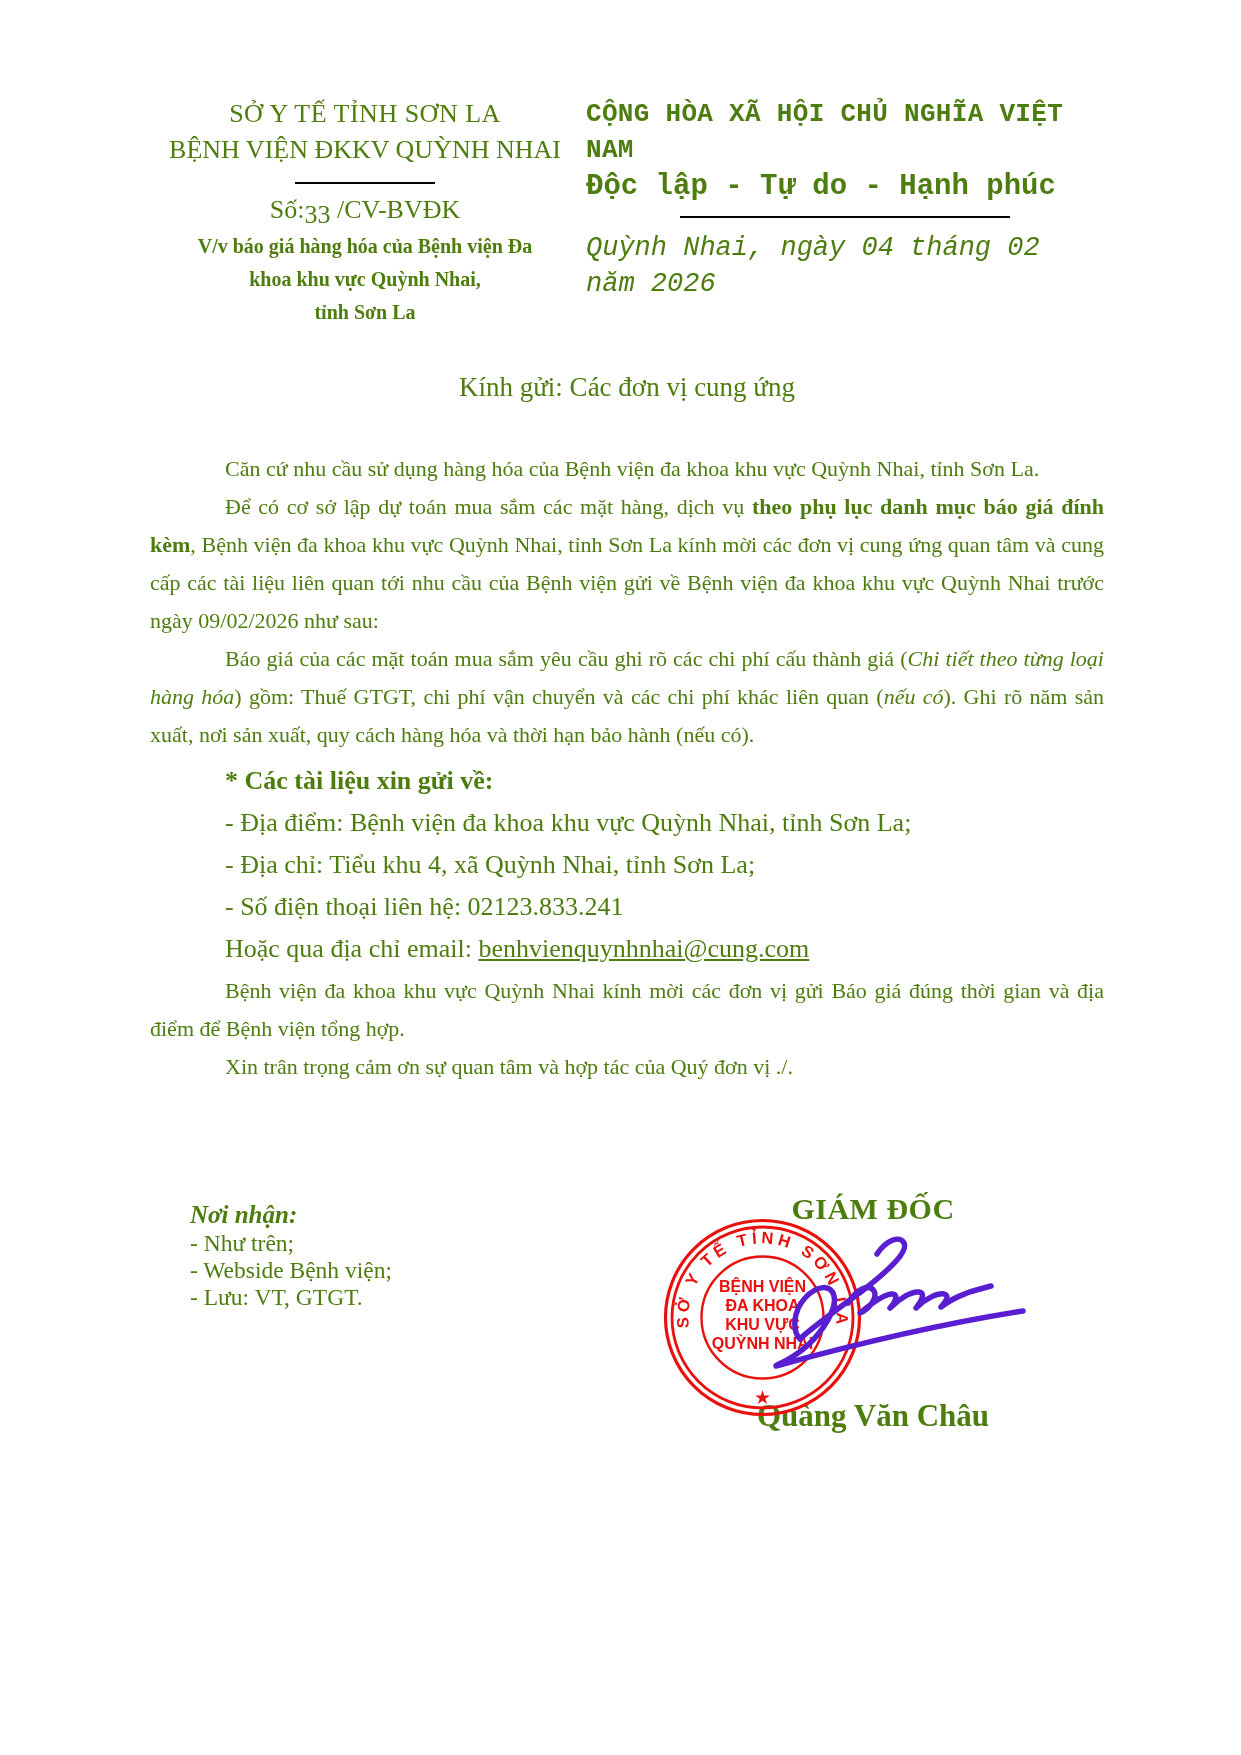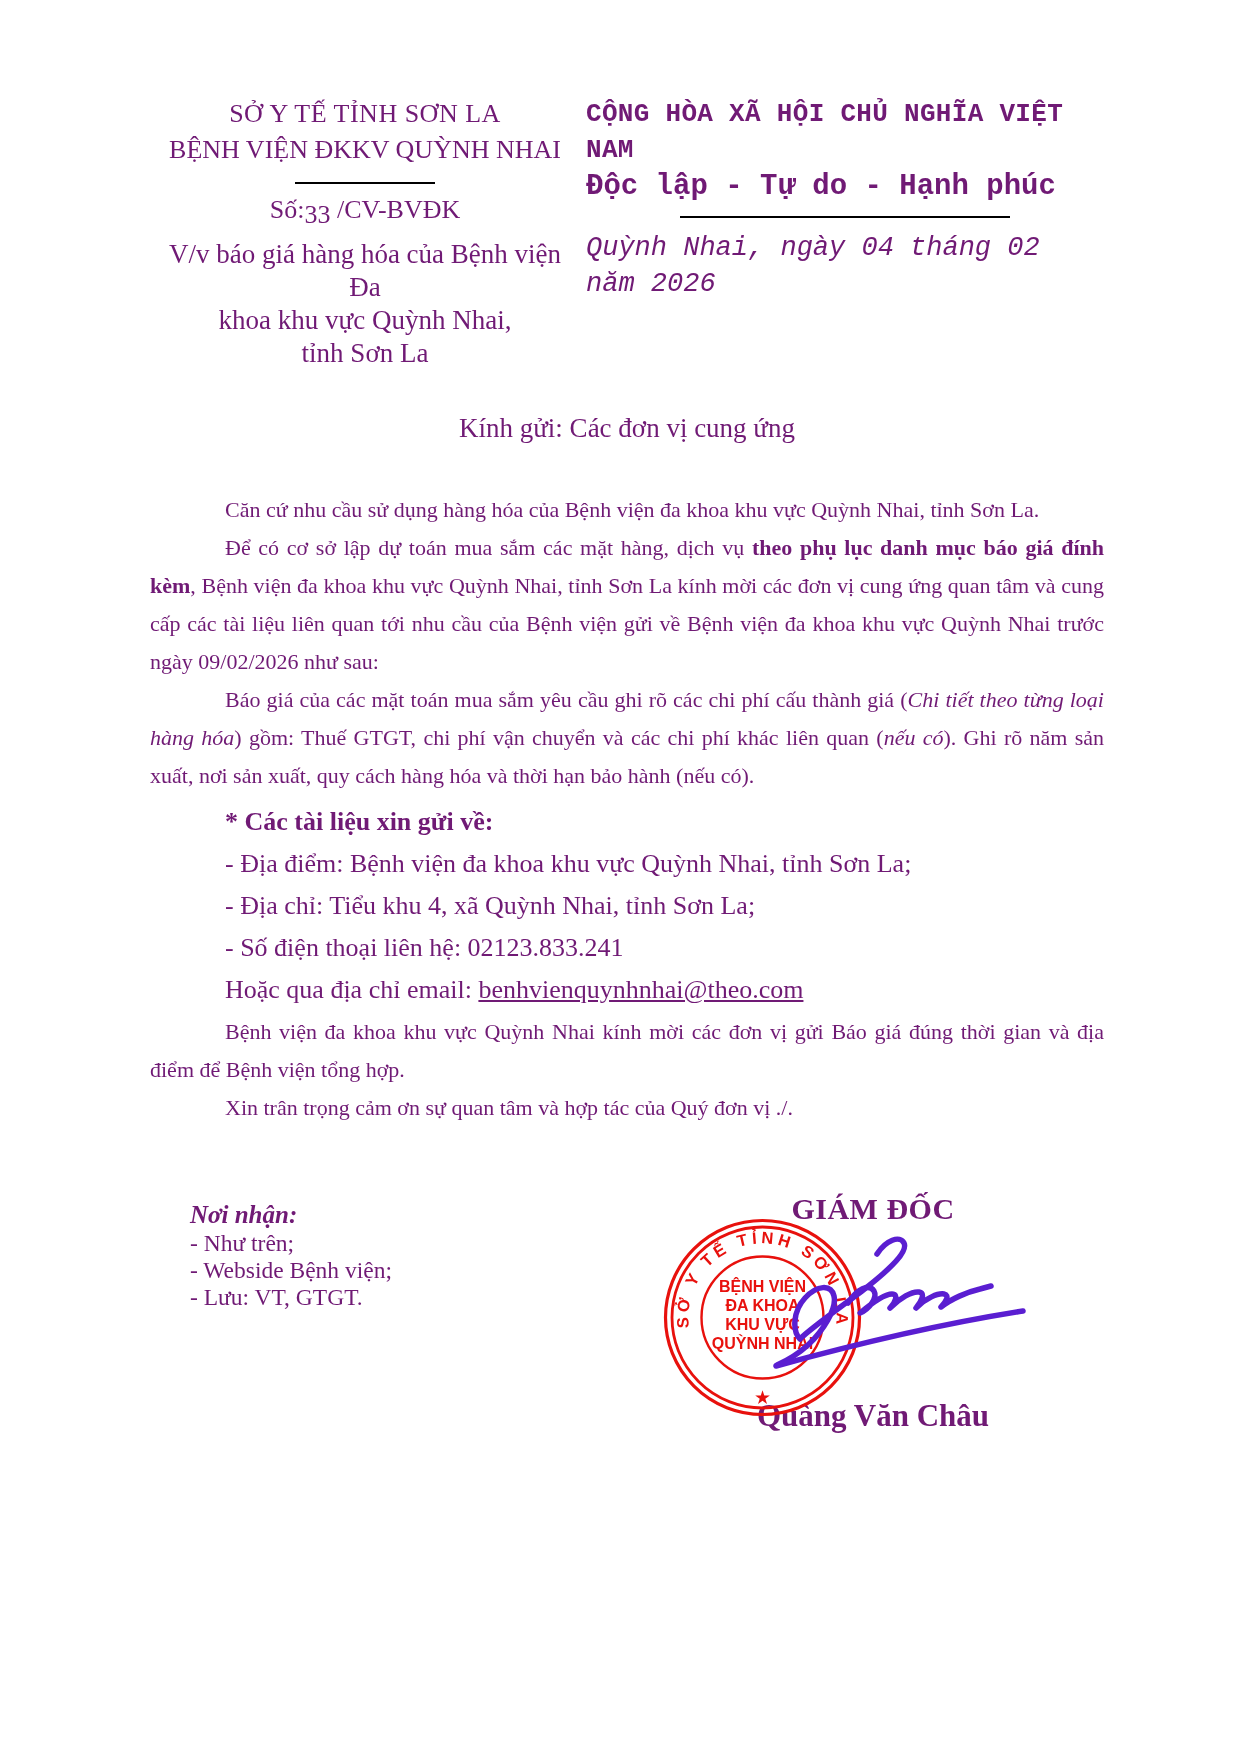--- a/index.html
+++ b/index.html
@@ -2,35 +2,35 @@
 <html><head>
 <meta charset="utf-8">
 <style>
   * { box-sizing: border-box; margin: 0; padding: 0; }
   html,body { background:#ffffff; }
   .page {
     position: relative;
     width: 1240px; height: 1755px;
     background: #ffffff;
     font-family: "Liberation Serif", serif;
-    color: #701a75;
+    color: #4d7c0f;
     overflow: hidden;
   }
   .content { position: absolute; left: 150px; right: 136px; top: 96px; }
 
   
   .hdr { display: flex; align-items: flex-start; }
   .hdr-left { width: 430px; flex: none; text-align: center; }
   .hdr-right { flex: 1; padding-left: 6px; font-family: Liberation Mono, monospace; }
   .org-sup { font-size: 26px; letter-spacing: .5px; line-height: 36px; }
   .org-name { font-size: 26px; font-weight: normal; line-height: 36px; }
   .hdr-rule-s { width: 140px; border-top: 2px solid #000; margin: 14px auto 8px; }
   .so-line { font-size: 26px; line-height: 36px; }
   .so-num { position: relative; top: 5px; }
-  .subject { font-size: 27px; line-height: 33px; margin-top: 10px; }
+  .subject { font-size: 20px; line-height: 33px; margin-top: 2px; font-weight: bold; }
   .nat1 { font-size: 26px; font-weight: bold; line-height: 36px; letter-spacing: .3px; }
   .nat2 { font-size: 29px; font-weight: bold; line-height: 38px; }
   .hdr-rule-l { width: 330px; border-top: 2px solid #000; margin: 10px auto 12px; }
   .dateline { font-size: 27px; font-style: italic; line-height: 36px; }
 
   
   .salutation { text-align: center; font-size: 27px; line-height: 37px; margin: 40px 0 44px; }
   .par { font-size: 22px; line-height: 38px; text-align: justify; text-indent: 75px; }
   .par-tight { margin: 0; }
   .docs-head { font-size: 26px; line-height: 38px; font-weight: bold; text-indent: 75px; margin: 8px 0 0; }
@@ -88,21 +88,21 @@
 
     <p class="par par-tight"><span>Để có cơ sở lập dự toán mua sắm các mặt hàng, dịch vụ </span><b class="inline">theo phụ lục danh mục báo giá đính kèm</b><span>, Bệnh viện đa khoa khu vực Quỳnh Nhai, tỉnh Sơn La kính mời các đơn vị cung ứng quan tâm và cung cấp các tài liệu liên quan tới nhu cầu của Bệnh viện gửi về Bệnh viện đa khoa khu vực Quỳnh Nhai trước ngày 09/02/2026 như sau:</span></p>
 
     <p class="par par-tight"><span>Báo giá của các mặt toán mua sắm yêu cầu ghi rõ các chi phí cấu thành giá (</span><i class="inline">Chi tiết theo từng loại hàng hóa</i><span>) gồm: Thuế GTGT, chi phí vận chuyển và các chi phí khác liên quan (</span><i class="inline">nếu có</i><span>). Ghi rõ năm sản xuất, nơi sản xuất, quy cách hàng hóa và thời hạn bảo hành (nếu có).</span></p>
 
     <div class="docs-head">* Các tài liệu xin gửi về:</div>
 
     <div class="item">- Địa điểm: Bệnh viện đa khoa khu vực Quỳnh Nhai, tỉnh Sơn La;</div>
     <div class="item">- Địa chỉ: Tiểu khu 4, xã Quỳnh Nhai, tỉnh Sơn La;</div>
     <div class="item">- Số điện thoại liên hệ: 02123.833.241</div>
-    <div class="item"><span>Hoặc qua địa chỉ email: </span><span class="email-link">benhvienquynhnhai@theo.com</span></div>
+    <div class="item"><span>Hoặc qua địa chỉ email: </span><span class="email-link">benhvienquynhnhai@cung.com</span></div>
 
     <p class="par par-tight">Bệnh viện đa khoa khu vực Quỳnh Nhai kính mời các đơn vị gửi Báo giá đúng thời gian và địa điểm để Bệnh viện tổng hợp.</p>
     <p class="par par-tight">Xin trân trọng cảm ơn sự quan tâm và hợp tác của Quý đơn vị ./.</p>
   </div>
 
   <div class="footer">
 
     <div class="noi-nhan">
       <div class="noi-nhan-head">Nơi nhận:</div>
       <div class="noi-nhan-item">- Như trên;</div>

